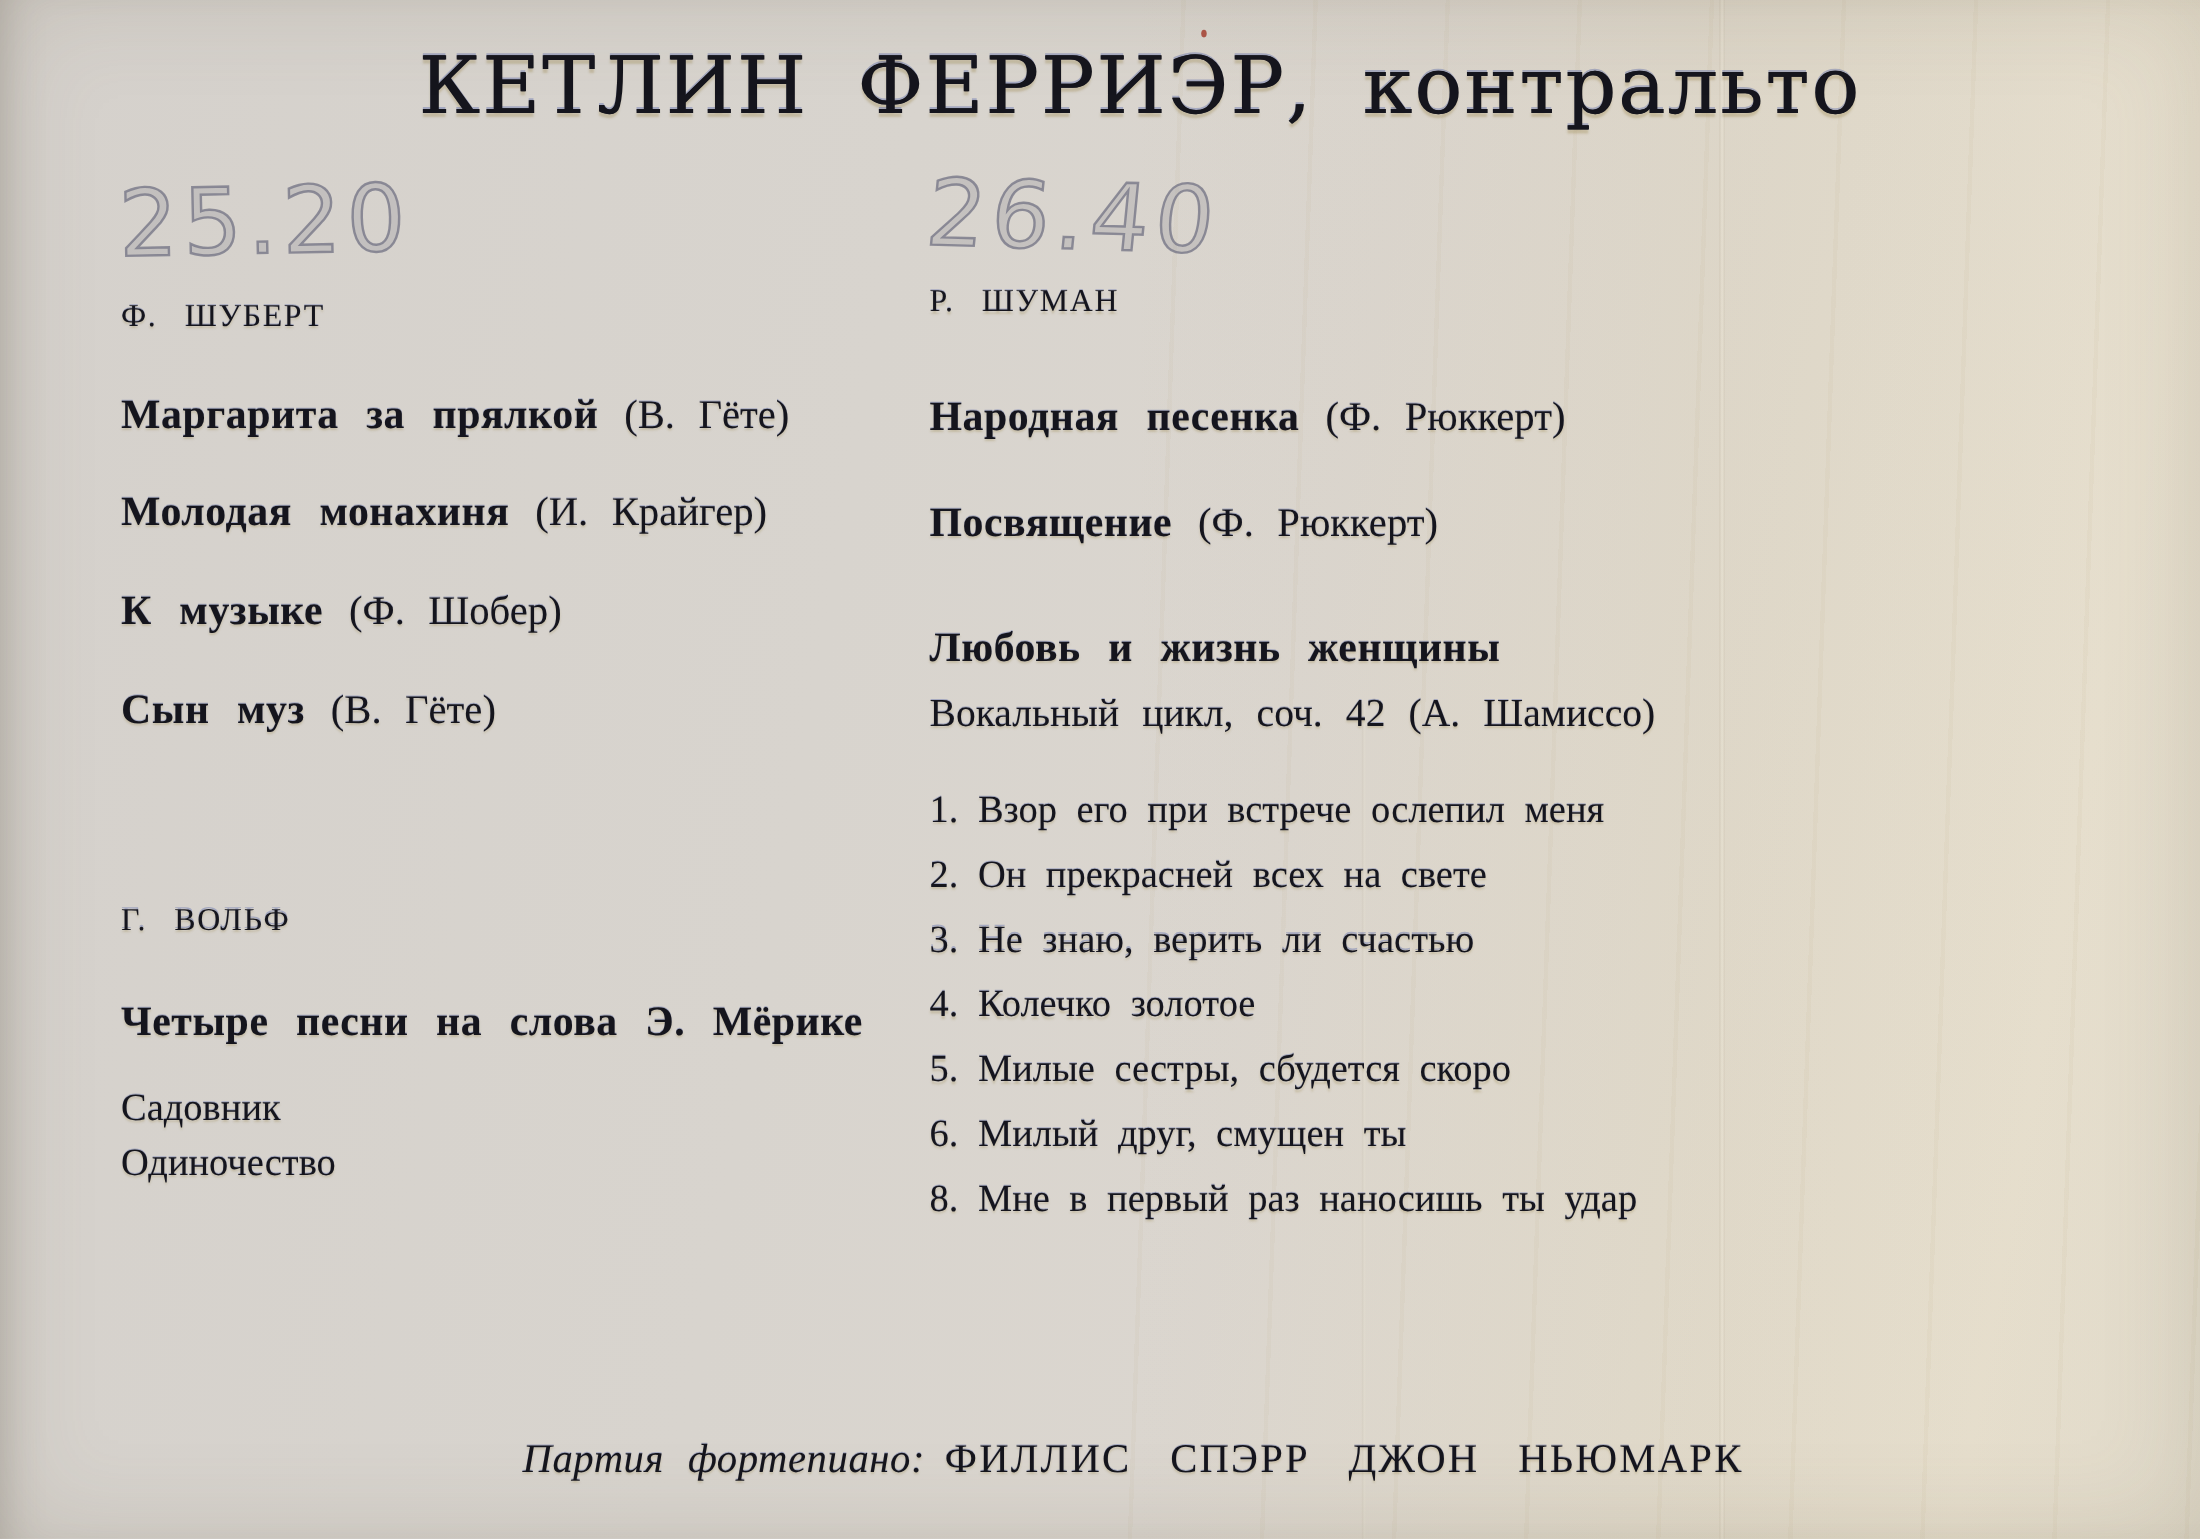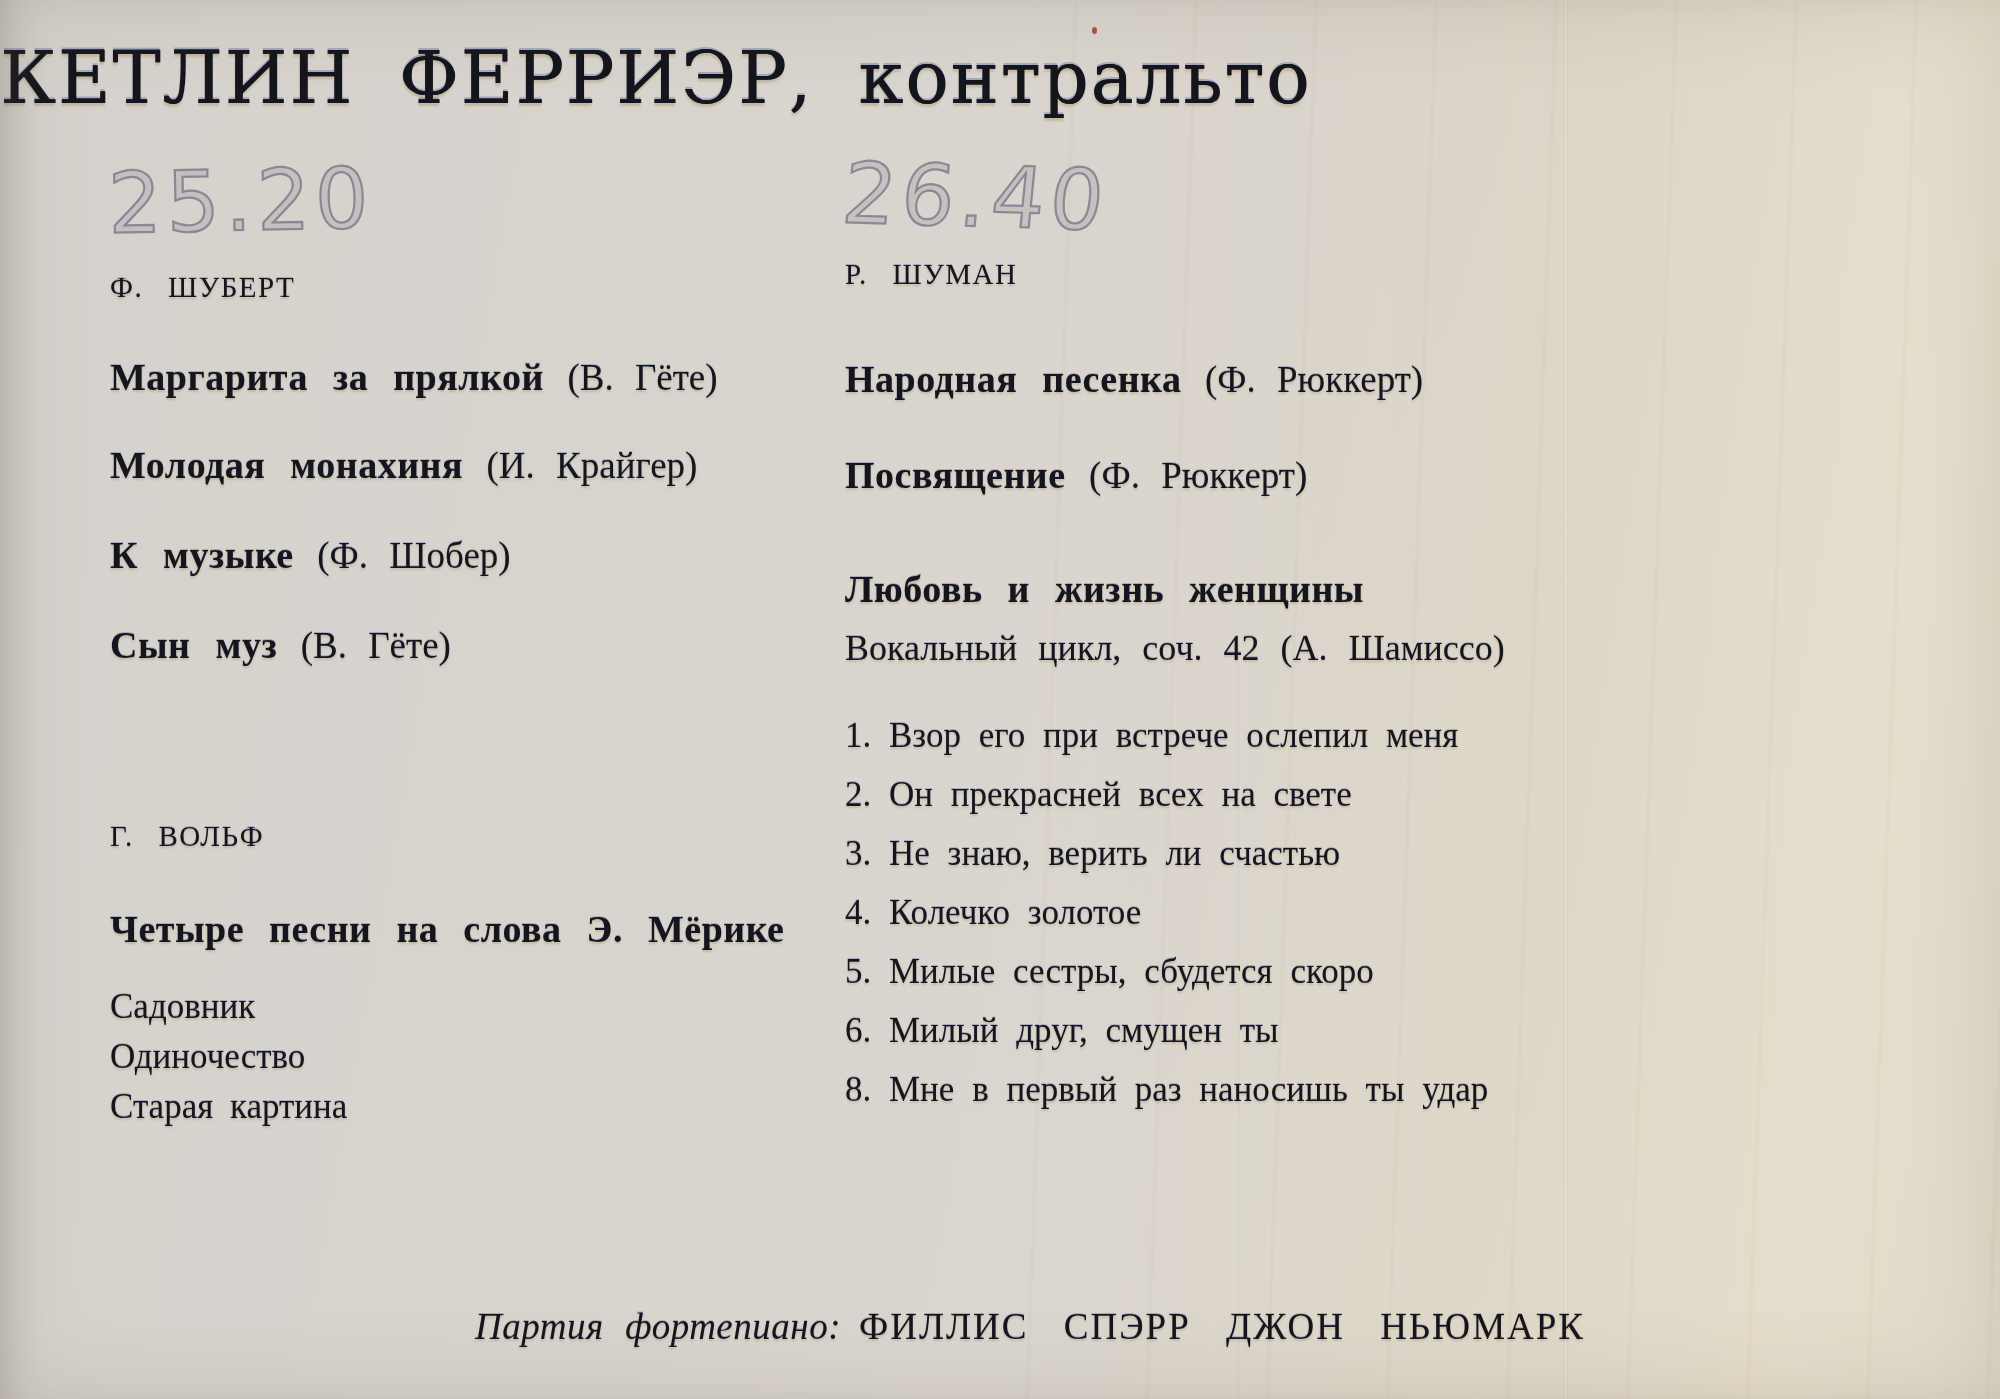--- a/index.html
+++ b/index.html
@@ -22,21 +22,21 @@
   .crease2{position:absolute;top:640px;left:1238px;width:3px;height:759px;pointer-events:none;
     background:linear-gradient(90deg,rgba(120,104,70,0.07),rgba(240,235,220,0.25));}
   .vignette{position:absolute;inset:0;pointer-events:none;
     box-shadow:inset 0 0 90px rgba(110,100,80,0.18), inset 28px 0 40px -28px rgba(80,72,60,0.28);}
   .speck{position:absolute;top:27px;left:1092px;width:5px;height:7px;border-radius:50%;
     background:#a33326;opacity:.8;}
 
   .ink{ text-shadow:0 -1px 0 rgba(45,70,160,0.30), 0 2px 2px rgba(145,122,55,0.28); }
 
   .album-title{
-    position:absolute;top:36px;left:0;width:1692px;text-align:left;
+    position:absolute;top:36px;left:0;width:1692px;text-align:right;
     font-family:"DejaVu Serif","Liberation Serif",serif;
     font-size:72px;letter-spacing:2px;word-spacing:20px;white-space:nowrap;
     text-shadow:0.7px 0 0 currentColor, 0 -2px 0 rgba(45,70,160,0.30), 0 3px 2px rgba(145,122,55,0.30);
   }
 
   .stamp{
     position:absolute;
     font-family:"DejaVu Sans","Liberation Sans",sans-serif;
     font-size:84px;letter-spacing:5px;
     color:rgba(128,128,142,0.22);
@@ -97,21 +97,20 @@
   <span class="a">(В. Гёте)</span>
 </div>
 
 <div class="composer ink" style="top:820px;left:110px;">Г. ВОЛЬФ</div>
 
 <div class="cycle-head ink" style="top:907px;left:110px;">Четыре песни на слова Э. Мёрике</div>
 
 <div class="plain-songs ink" style="top:982px;left:110px;">
   <div>Садовник</div>
   <div>Одиночество</div>
-  <div>Старая картина</div>
 </div>
 
 <div class="stamp stamp-right">26.40</div>
 
 <div class="composer ink" style="top:258px;left:845px;">Р. ШУМАН</div>
 
 <div class="song ink" style="top:357px;left:845px;">
   <span class="t">Народная песенка</span>
   <span class="a">(Ф. Рюккерт)</span>
 </div>

